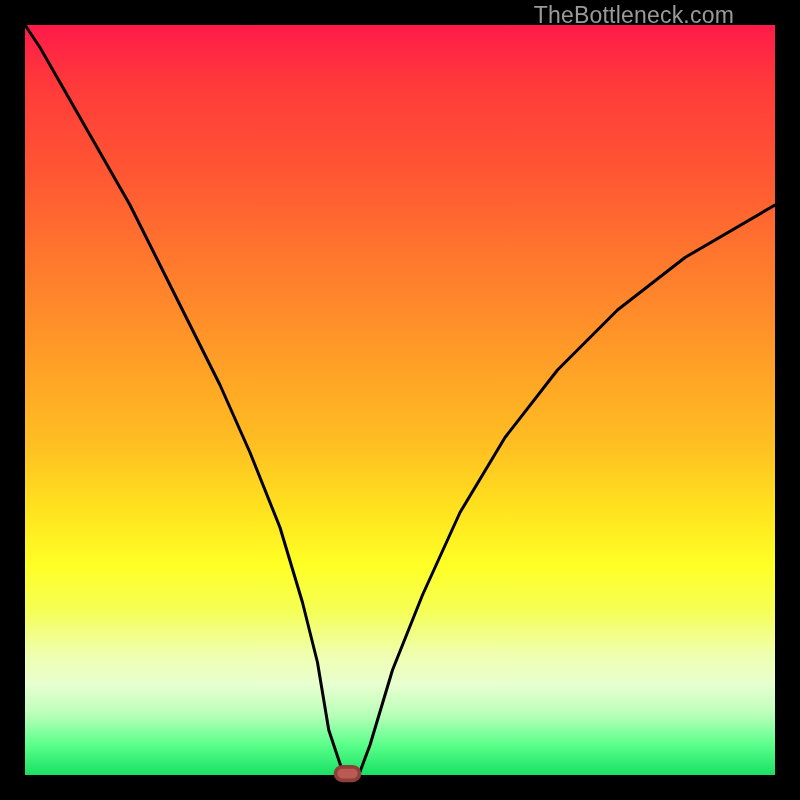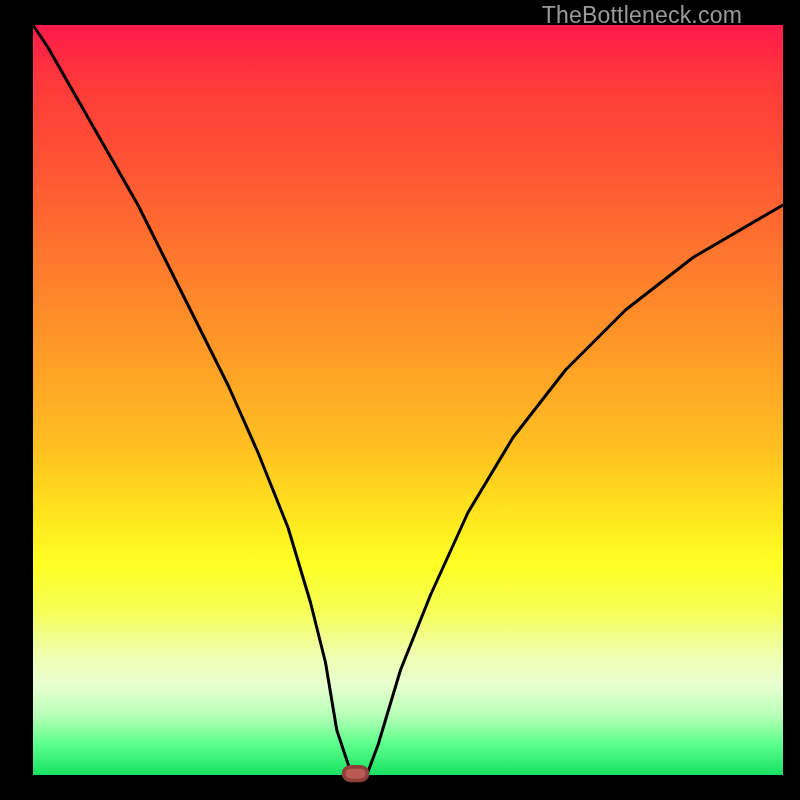--- a/index.html
+++ b/index.html
@@ -6,21 +6,21 @@
     margin: 0;
     padding: 0;
     width: 800px;
     height: 800px;
     background: #000;
     overflow: hidden;
     font-family: Arial, Helvetica, sans-serif;
   }
   .frame {
     position: absolute;
-    left: 8px;
+    left: 0;
     top: 0;
     width: 748px;
     height: 800px;
     background: #000;
   }
   .plot-area {
     position: absolute;
     left: 25px;
     top: 25px;
     width: 750px;

